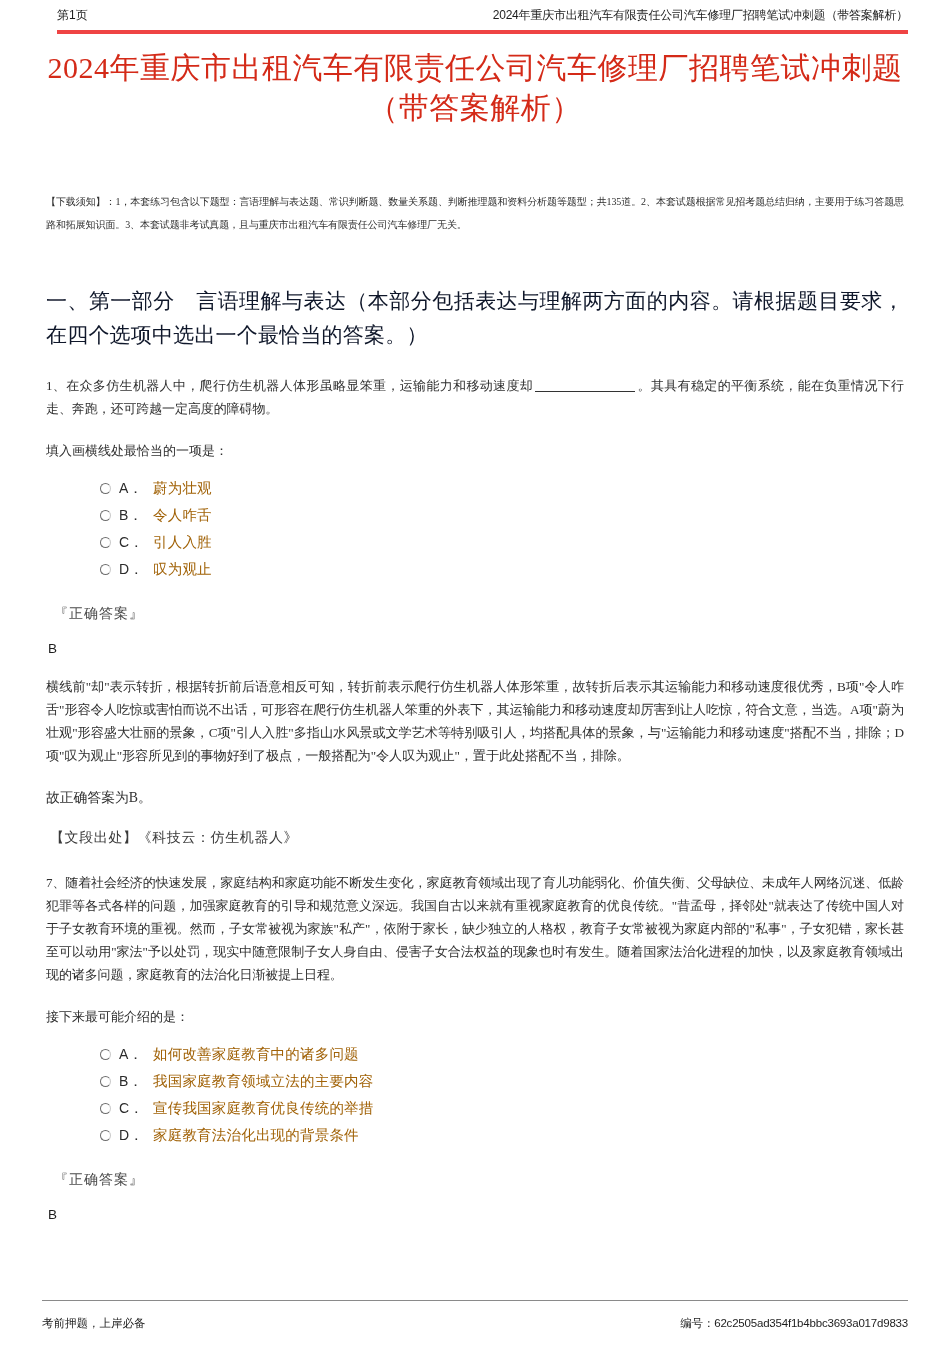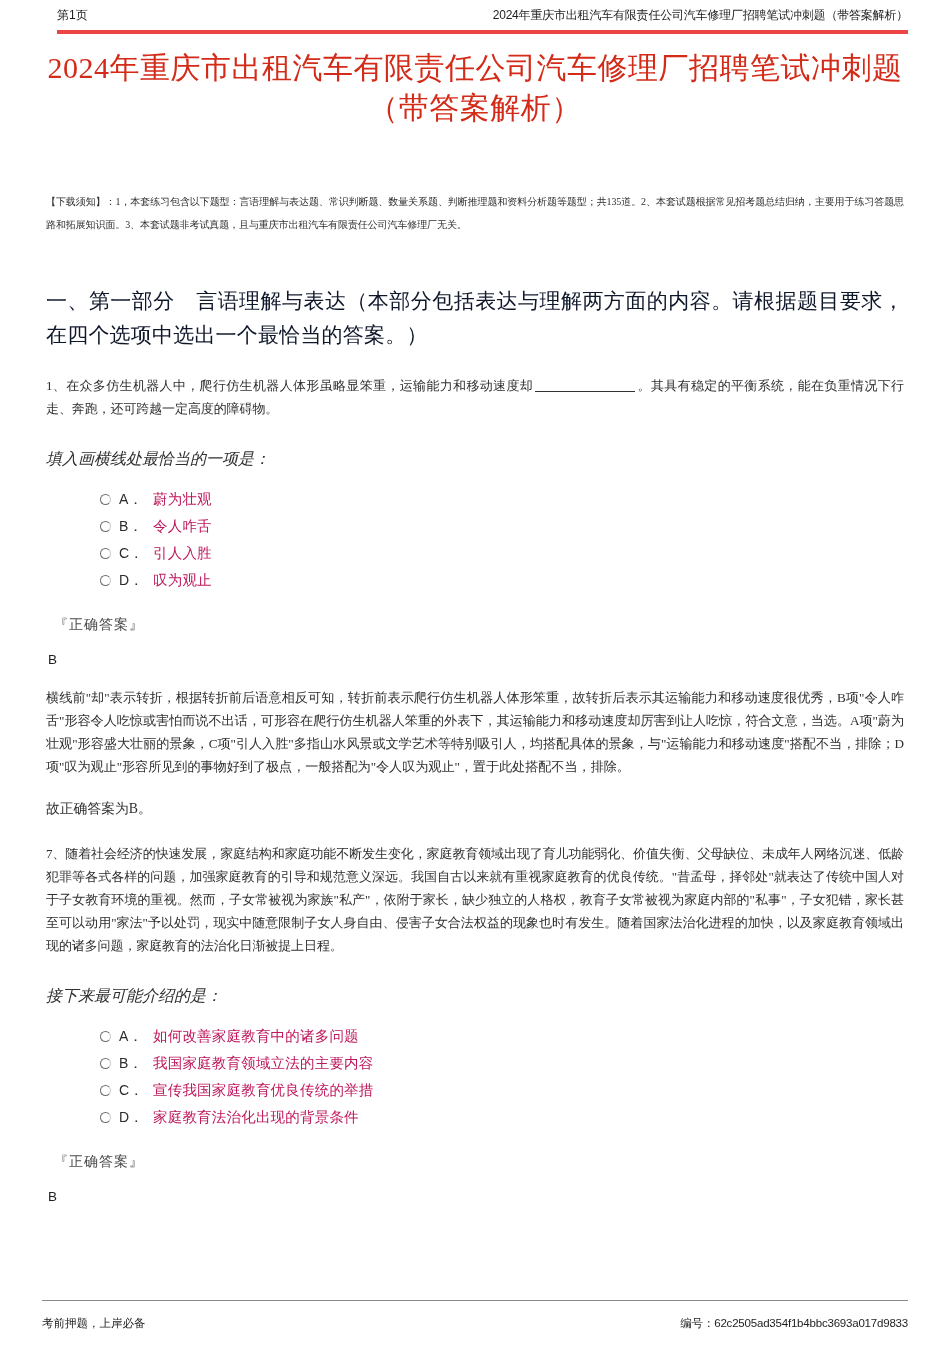--- a/index.html
+++ b/index.html
@@ -95,25 +95,24 @@
   }
   .blank-line {
     display: inline-block;
     width: 100px;
     border-bottom: 1.4px solid #333;
     vertical-align: -2px;
     margin: 0 2px;
   }
 
   .q-prompt {
-    margin-top: 28px;
-    font-size: 16px;
-    line-height: 22px;
-    color: #2f2f2f;
-    font-style: italic;
+    margin-top: 20px;
+    font-size: 13px;
+    line-height: 22px;
+    color: #2f2f2f;
   }
 
   .options {
     margin-top: 12px;
     padding-left: 54px;
   }
   .option-row {
     display: flex;
     align-items: center;
     height: 27px;
@@ -130,21 +129,21 @@
     margin-right: 8px;
     flex: 0 0 auto;
     background: #fff;
   }
   .opt-letter {
     font-family: "Liberation Sans", "DejaVu Sans", sans-serif;
     font-size: 14px;
     min-width: 34px;
     color: #2b2b2b;
   }
-  .opt-text { color: #be185d; }
+  .opt-text { color: #a16207; }
 
   
   .ans-label {
     margin-top: 20px;
     padding-left: 8px;
     font-size: 14px;
     line-height: 22px;
     color: #4a4a4a;
     letter-spacing: 1px;
   }
@@ -246,20 +245,21 @@
           <span class="radio"></span>
           <span class="opt-letter">D．</span>
           <span class="opt-text">叹为观止</span>
         </div>
       </div>
 
       <p class="ans-label">『正确答案』</p>
       <p class="ans-value">B</p>
       <p class="analysis">横线前"却"表示转折，根据转折前后语意相反可知，转折前表示爬行仿生机器人体形笨重，故转折后表示其运输能力和移动速度很优秀，B项"令人咋舌"形容令人吃惊或害怕而说不出话，可形容在爬行仿生机器人笨重的外表下，其运输能力和移动速度却厉害到让人吃惊，符合文意，当选。A项"蔚为壮观"形容盛大壮丽的景象，C项"引人入胜"多指山水风景或文学艺术等特别吸引人，均搭配具体的景象，与"运输能力和移动速度"搭配不当，排除；D项"叹为观止"形容所见到的事物好到了极点，一般搭配为"令人叹为观止"，置于此处搭配不当，排除。</p>
       <p class="conclusion">故正确答案为B。</p>
+      <p class="source">【文段出处】《科技云：仿生机器人》</p>
     </div>
 
     <div class="question-block">
       <p class="q-stem">7、随着社会经济的快速发展，家庭结构和家庭功能不断发生变化，家庭教育领域出现了育儿功能弱化、价值失衡、父母缺位、未成年人网络沉迷、低龄犯罪等各式各样的问题，加强家庭教育的引导和规范意义深远。我国自古以来就有重视家庭教育的优良传统。"昔孟母，择邻处"就表达了传统中国人对于子女教育环境的重视。然而，子女常被视为家族"私产"，依附于家长，缺少独立的人格权，教育子女常被视为家庭内部的"私事"，子女犯错，家长甚至可以动用"家法"予以处罚，现实中随意限制子女人身自由、侵害子女合法权益的现象也时有发生。随着国家法治化进程的加快，以及家庭教育领域出现的诸多问题，家庭教育的法治化日渐被提上日程。</p>
 
       <p class="q-prompt">接下来最可能介绍的是：</p>
 
       <div class="options">
         <div class="option-row">
           <span class="radio"></span>

